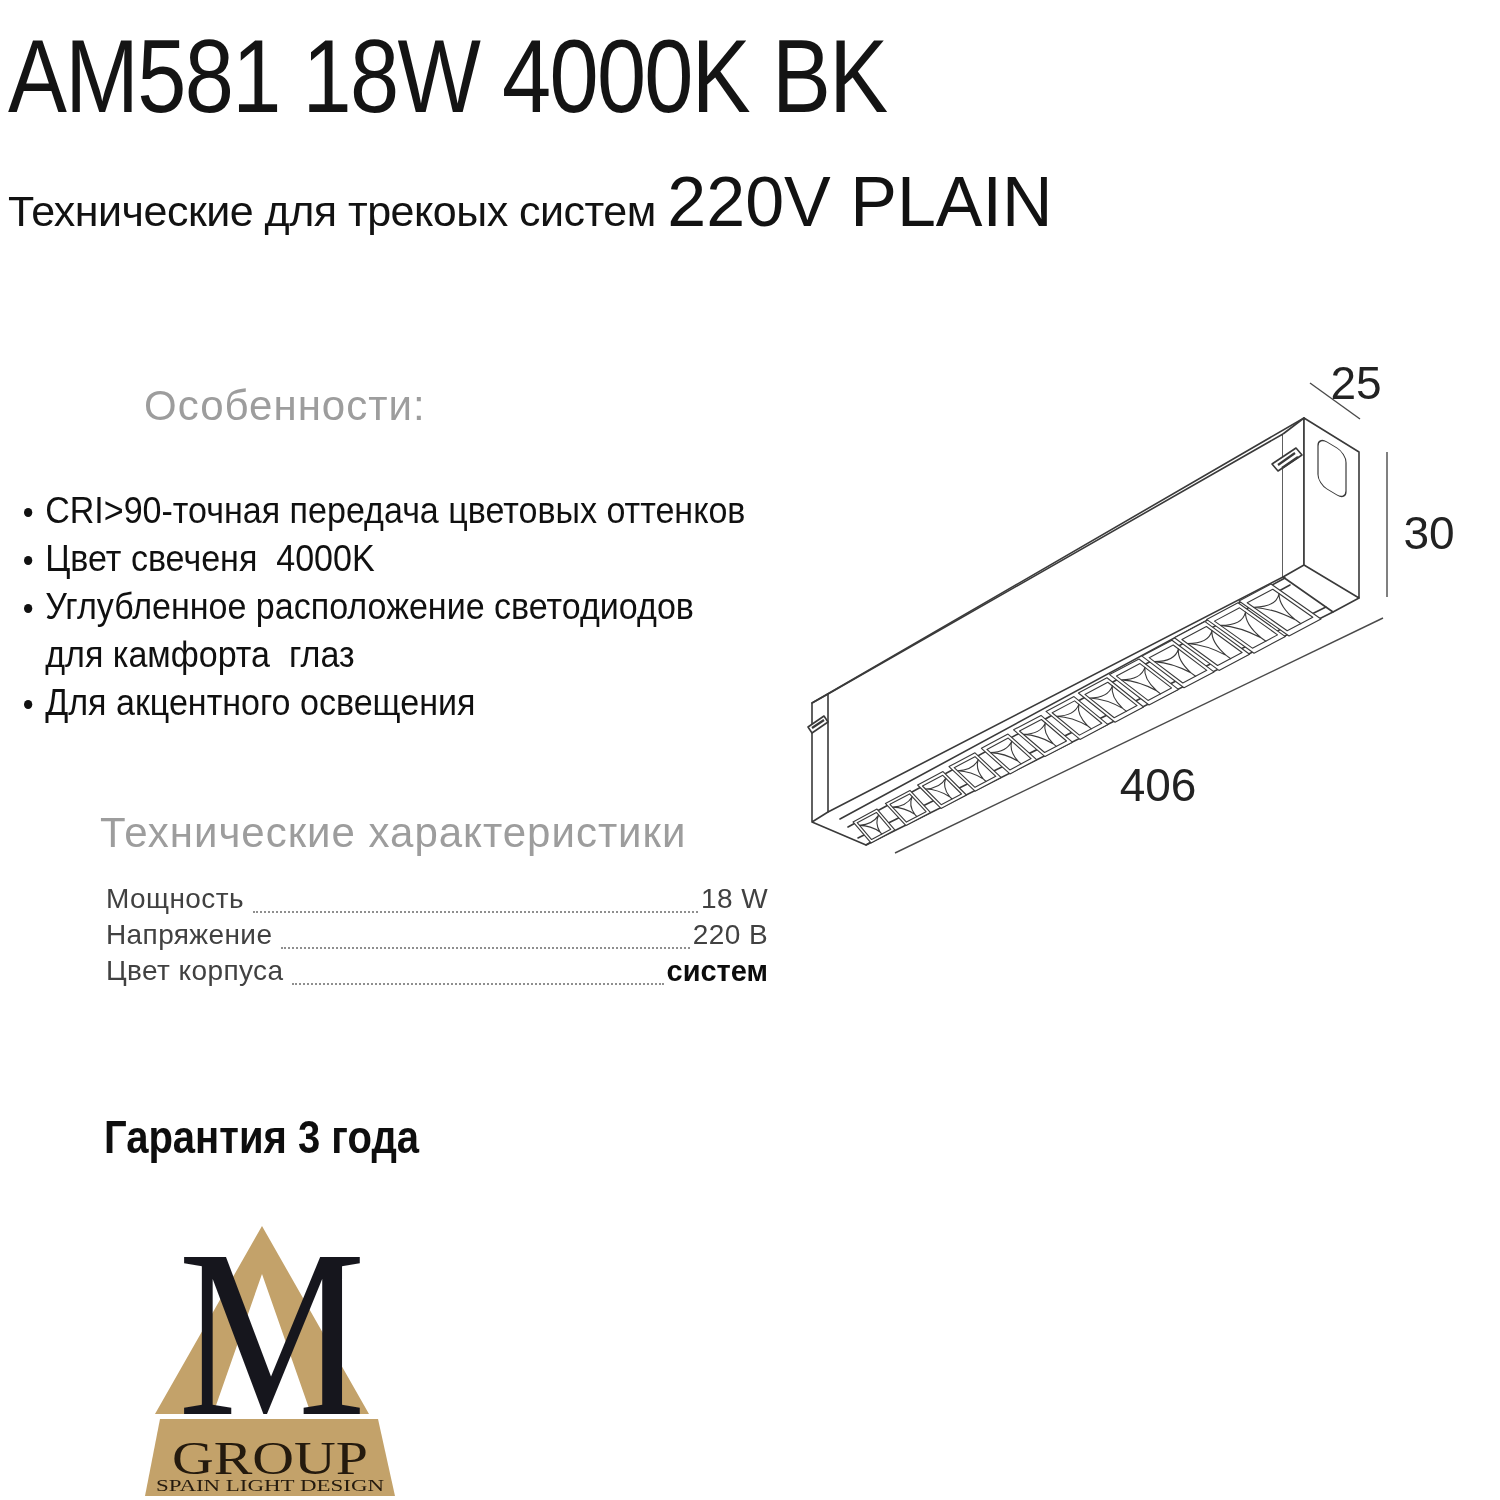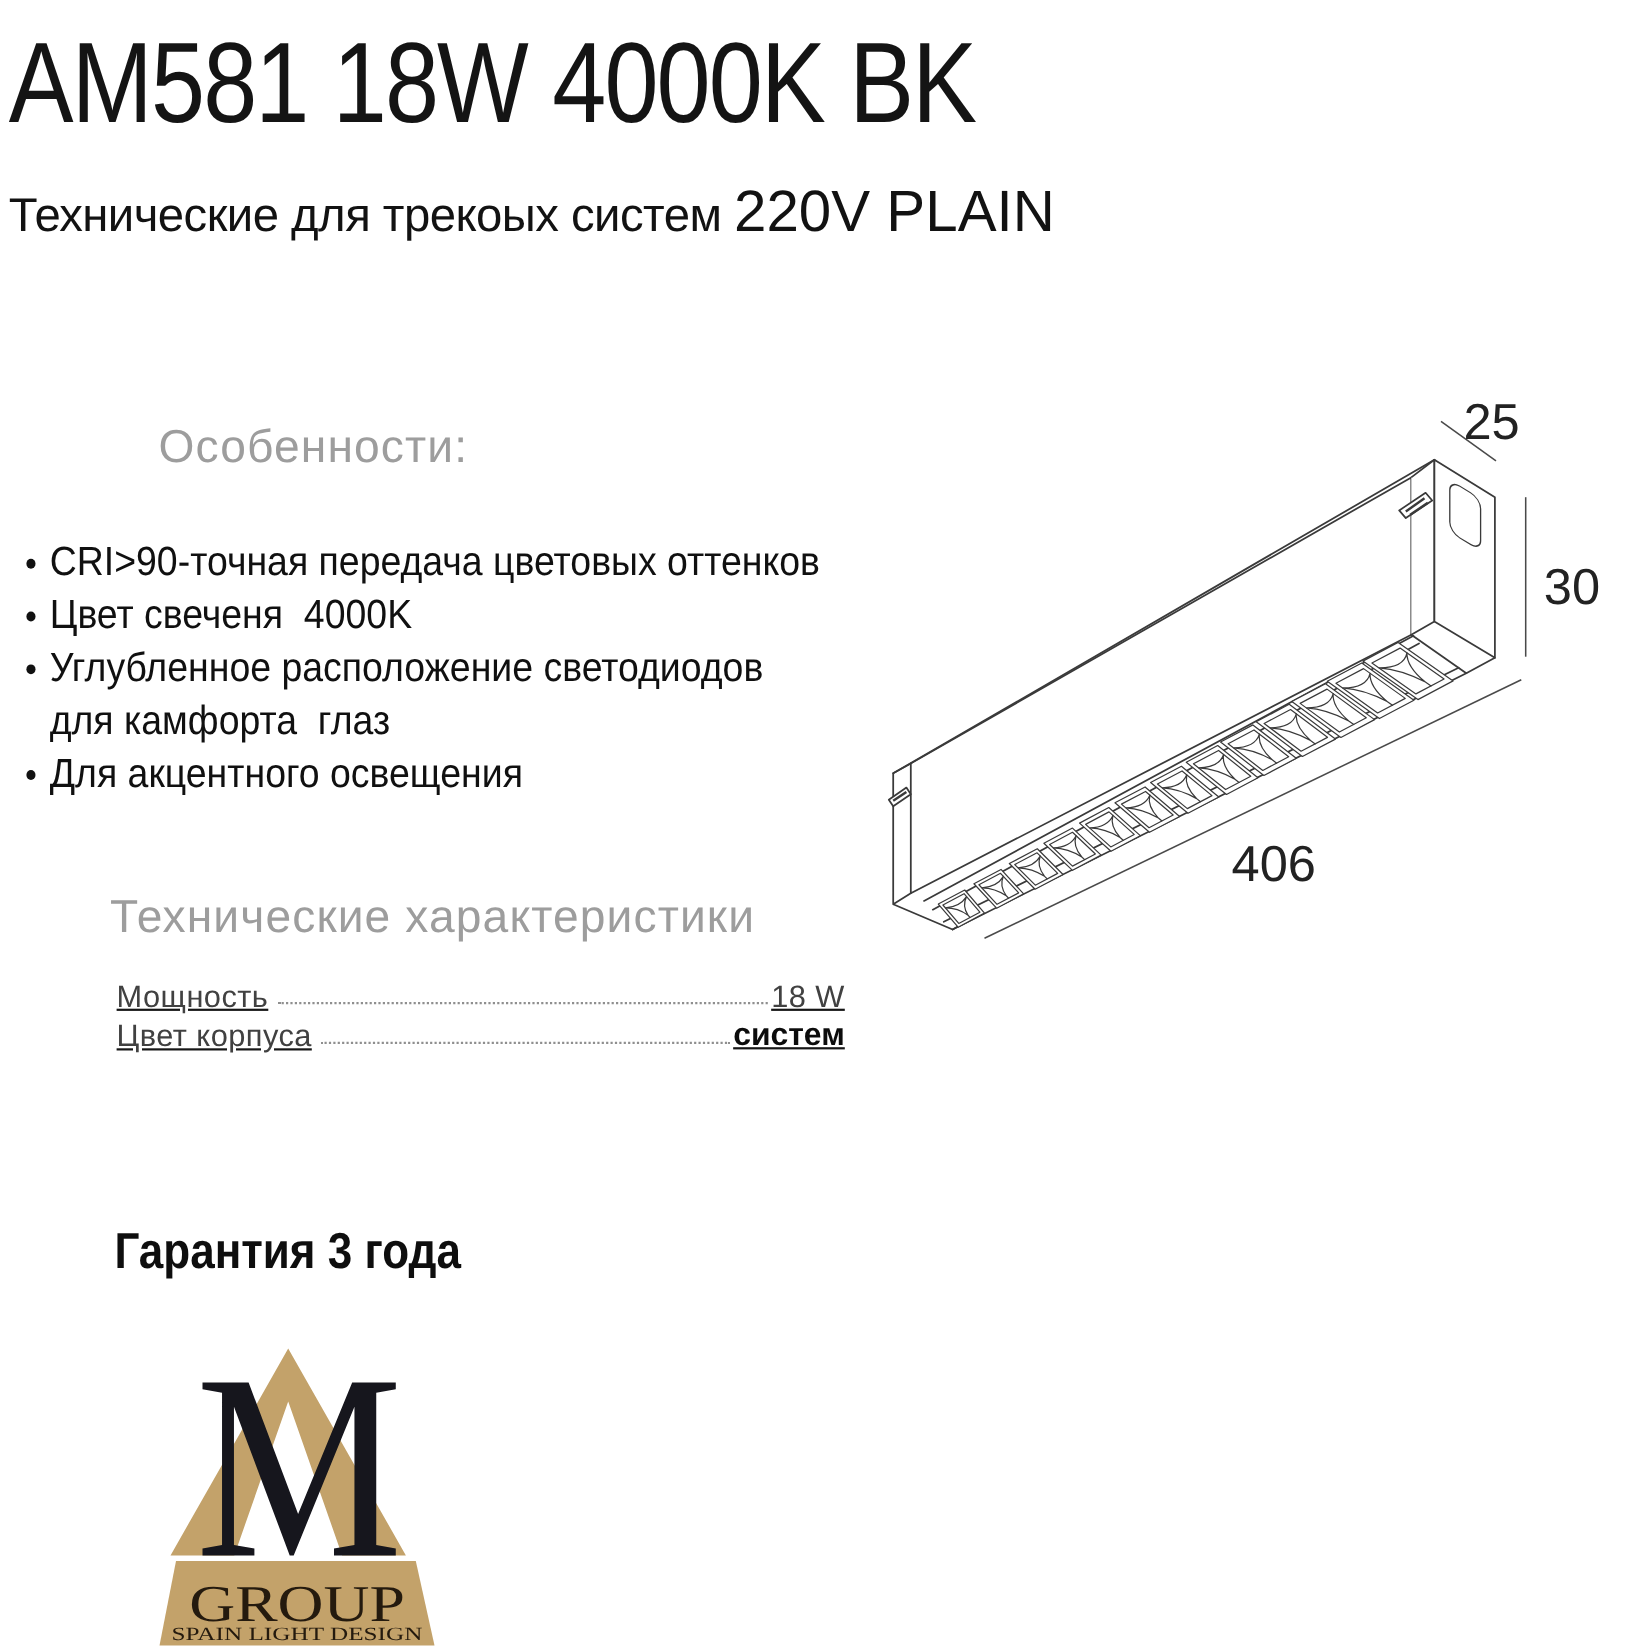--- a/index.html
+++ b/index.html
@@ -8,39 +8,39 @@
        -webkit-font-smoothing:antialiased;}
 
   .abs{position:absolute;}
 
   
   .title{left:8px;top:24px;font-size:104px;font-weight:400;line-height:1;
          letter-spacing:-2px;white-space:nowrap;color:#141414;
          transform:scaleX(0.85);transform-origin:0 0;}
   .subtitle{left:8px;top:164px;font-size:43px;line-height:1.1;white-space:nowrap;
             color:#121212;letter-spacing:-0.5px;}
-  .subtitle .emph{font-size:53px;letter-spacing:0;margin-top:24px;}
+  .subtitle .emph{font-size:70px;letter-spacing:0;margin-top:24px;}
 
   
   .sec-heading{font-size:42px;color:#9d9d9d;letter-spacing:1px;line-height:1;}
   .features-heading{left:100px;top:385px;margin-left:44px;}
   .specs-heading{left:100px;top:812px;text-align:center;}
 
   
   .features{left:24px;top:487px;transform:scaleX(0.92);transform-origin:0 0;
             font-size:37px;line-height:48px;color:#101010;}
   .feat{display:flex;align-items:flex-start;}
   .feat .bdot{flex:none;width:9px;height:9px;border-radius:50%;background:#111;
               margin:21px 14px 0 0;}
   .feat.nobullet{padding-left:23px;}
   .feat .ftext{white-space:pre;}
 
   
   .spec-table{left:106px;top:884px;width:662px;}
-  .srow{display:flex;align-items:flex-end;height:36px;text-decoration:underline;}
+  .srow{display:flex;height:36px;}
   .slabel{font-size:28px;color:#414141;letter-spacing:0.4px;line-height:1.05;
           white-space:pre;}
   .sdots{flex:1;border-bottom:2.6px dotted #8f8f8f;margin:0 3px 7px 9px;min-width:20px;}
   .sval{font-size:28px;color:#414141;letter-spacing:0.4px;line-height:1.05;white-space:pre;}
   .svalb{font-size:29px;color:#0c0c0c;font-weight:700;letter-spacing:0;line-height:1.05;
          white-space:pre;}
 
   
   .warranty{left:104px;top:1112px;font-size:46px;font-weight:700;line-height:1.1;
             color:#0e0e0e;white-space:nowrap;transform:scaleX(0.87);
@@ -198,20 +198,26 @@
 <div class="abs sec-heading specs-heading">Технические характеристики</div>
 
 <div class="abs spec-table">
   <div class="srow">
     <span class="slabel">Мощность</span>
     <span class="sdots"></span>
     <span class="svalb"></span>
     <span class="sval">18 W</span>
   </div>
   <div class="srow">
+    <span class="slabel">Напряжение</span>
+    <span class="sdots"></span>
+    <span class="svalb"></span>
+    <span class="sval">220 В</span>
+  </div>
+  <div class="srow">
     <span class="slabel">Цвет корпуса</span>
     <span class="sdots"></span>
     <span class="svalb">систем</span>
     <span class="sval"></span>
   </div>
 </div>
 
 <div class="abs warranty">Гарантия 3 года</div>
 
 <svg class="abs logo" width="270" height="290" viewBox="0 0 270 290">

